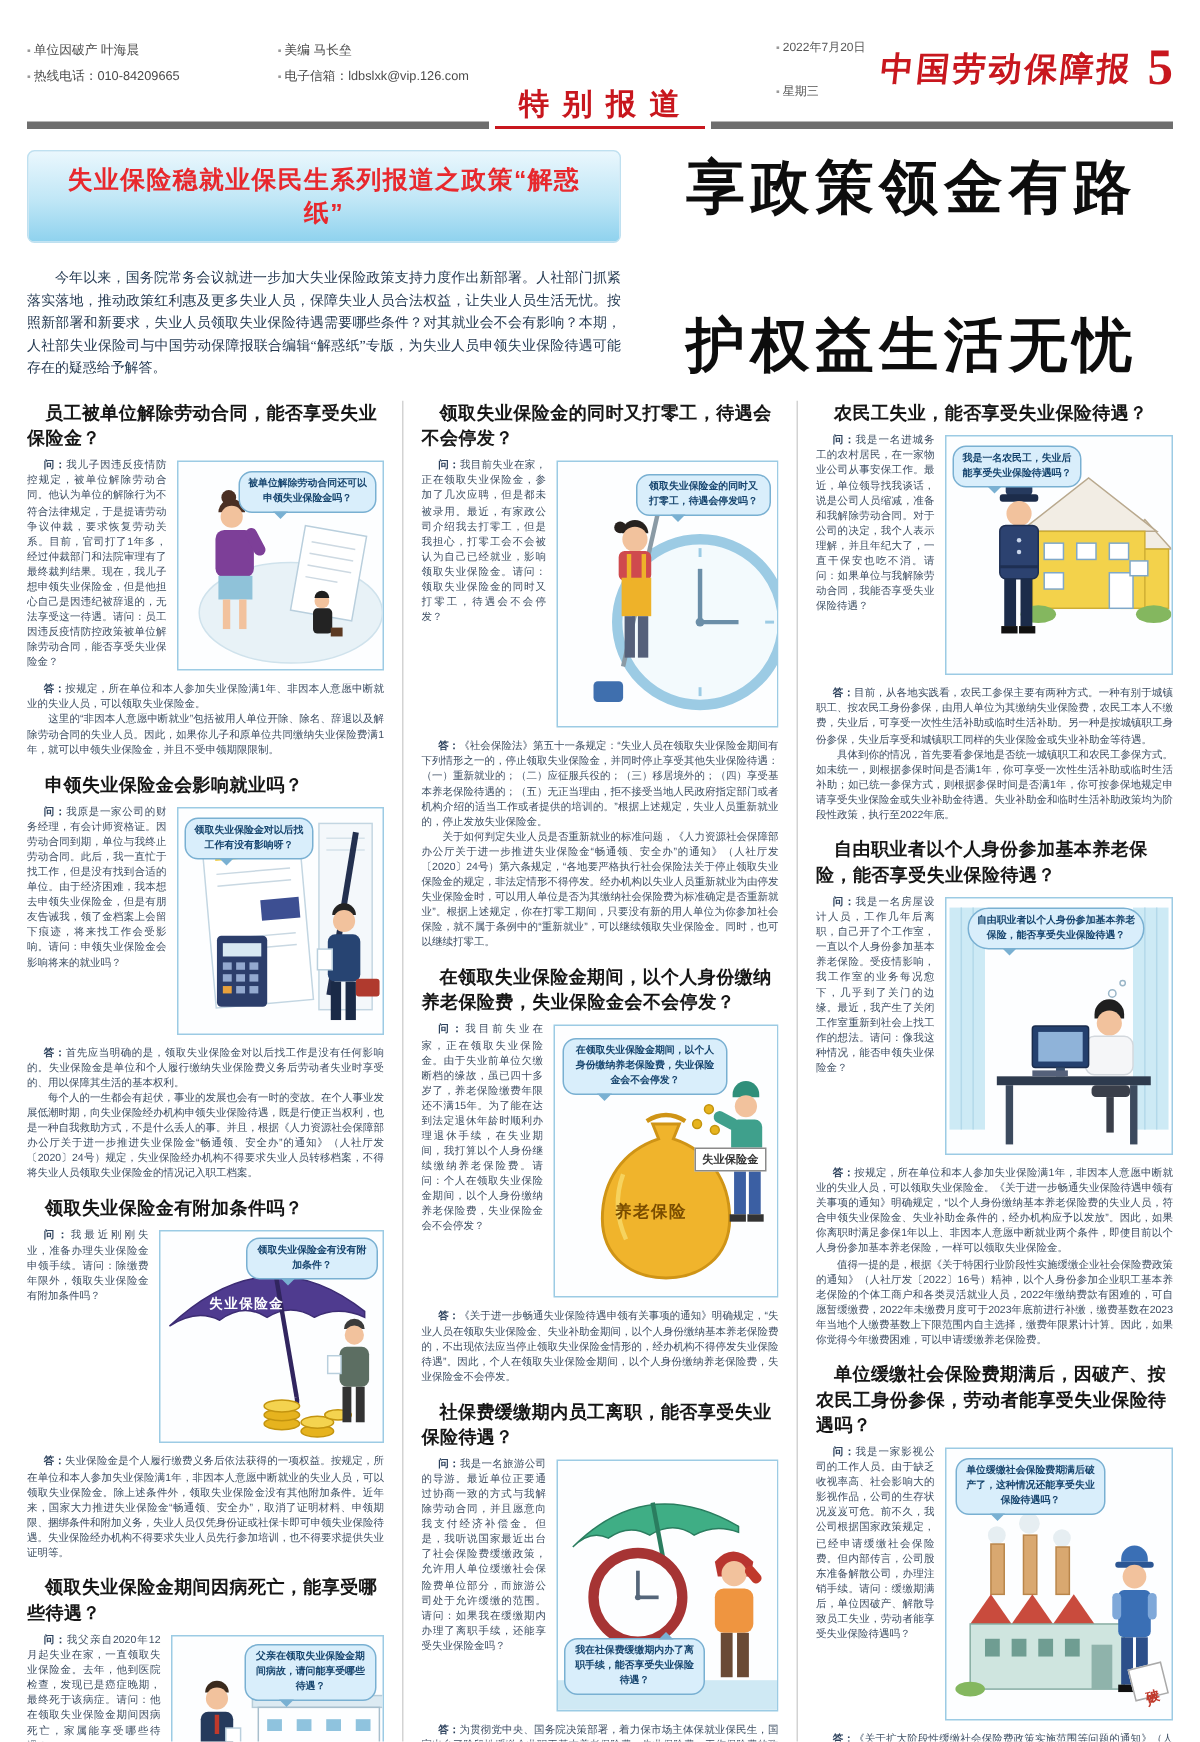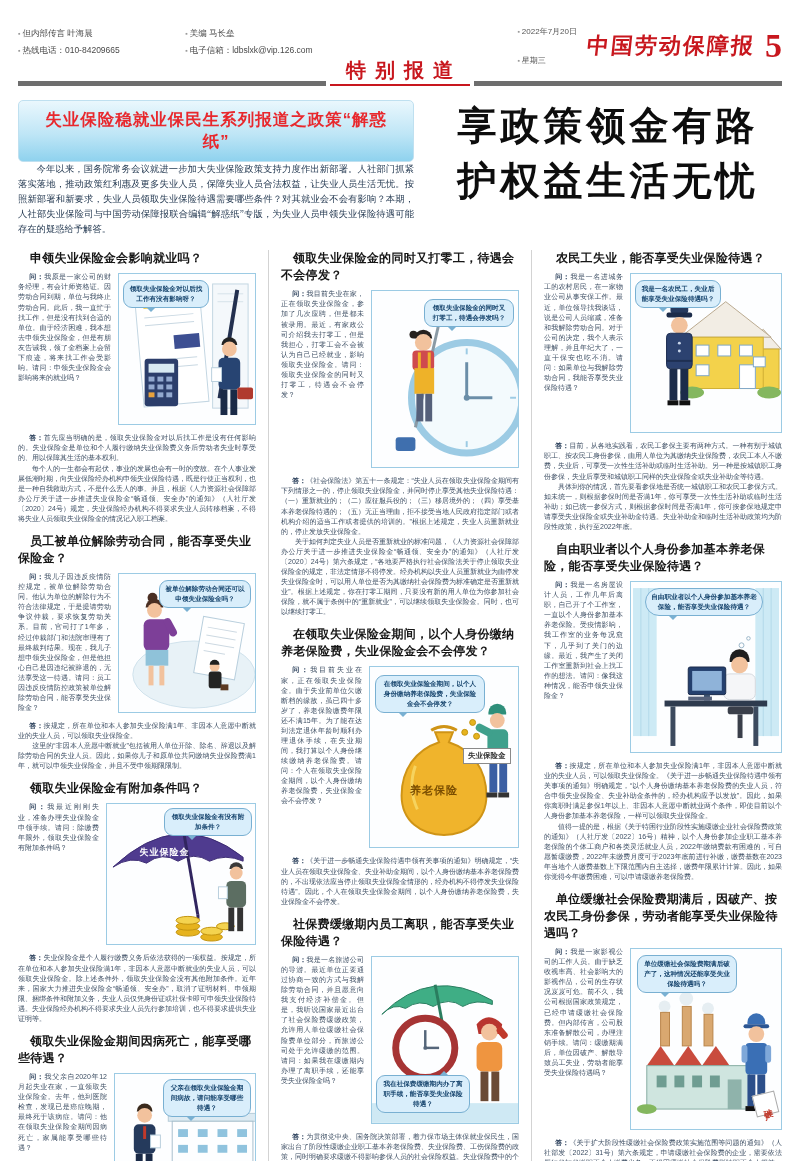--- a/index.html
+++ b/index.html
@@ -17,22 +17,22 @@
   .paper-name{color:#c8171e;font-weight:bold;font-size:22px;font-family:"Liberation Serif",serif;transform:skewX(-6deg);letter-spacing:2px;white-space:nowrap}
   .page-num{color:#c8171e;font-weight:900;font-size:34px;font-family:"Liberation Serif",serif;line-height:1}
   .rule-row{display:flex;align-items:flex-end;margin-top:2px}
   .rule{height:5px;background:#6e6e6e;flex:1}
   .section-title{color:#c8171e;font-size:20px;font-weight:800;letter-spacing:9px;line-height:1.1;padding:0 8px 3px 16px;border-bottom:2.5px solid #c8171e;margin:0 4px}
 
   
   .lead{display:flex;gap:20px;margin-top:14px}
   .lead-left{width:396px}
   .banner{background:linear-gradient(180deg,#eaf7fd 0%,#bfe6f6 55%,#8fd2ee 100%);border:1px solid #bfe0f0;border-radius:5px;text-align:center;padding:8px 18px;font-size:16.5px;font-weight:800;color:#e8282d;letter-spacing:1px}
-  .intro{margin-top:0;font-family:"Liberation Serif",serif;font-size:9.3px;line-height:1.62;color:#253a52;text-align:justify;text-indent:2em}
-  .lead-right{flex:1;display:flex;flex-direction:column;justify-content:flex-start;align-items:center;gap:10px;padding-top:4px}
+  .intro{margin-top:17px;font-family:"Liberation Serif",serif;font-size:9.3px;line-height:1.62;color:#253a52;text-align:justify;text-indent:2em}
+  .lead-right{flex:1;display:flex;flex-direction:column;justify-content:space-between;align-items:center;gap:10px;padding-top:4px}
   .big-headline{font-size:39px;font-weight:900;letter-spacing:4px;color:#0d0d0d;line-height:1.15;text-align:center;white-space:nowrap}
 
   
   .cols{display:flex;margin-top:13px;height:942px;overflow:hidden}
   .col{flex:1;display:flex;flex-direction:column;overflow:hidden;min-width:0}
   .col+.col{border-left:1px solid #d3d3d3;margin-left:12px;padding-left:12px}
   .article{margin-bottom:9px}
   .art-head{font-size:12px;font-weight:800;line-height:1.42;color:#161616;text-indent:1em;margin-bottom:5px;letter-spacing:.3px}
   .art-body{overflow:hidden}
   .art-body::after{content:"";display:block;clear:both}
@@ -56,21 +56,21 @@
   .ov-box{right:5%;top:45%;background:#fff;border:1px solid #8a8a8a;color:#333;font-size:7.5px;padding:2px 4px}
   .ov-card{right:3%;bottom:8%;background:#fff;border:1px solid #aaa;color:#c0392b;font-size:9px;padding:8px 4px;transform:rotate(-14deg);writing-mode:vertical-rl;letter-spacing:2px}
 </style>
 </head>
 <body>
 
 <div class="page">
 
   <div class="header">
     <div class="mh-left">
-      <div class="mh-item">但内部传言 叶海晨</div>
+      <div class="mh-item">单位因破产 叶海晨</div>
       <div class="mh-item">美编 马长垒</div>
       <div class="mh-item">热线电话：010-84209665</div>
       <div class="mh-item">电子信箱：ldbslxk@vip.126.com</div>
     </div>
     <div class="mh-right">
       <div class="mh-dates">
         <div>2022年7月20日</div>
         <div>星期三</div>
       </div>
       <div class="paper-name">中国劳动保障报</div>
@@ -90,20 +90,54 @@
     </div>
     <div class="lead-right">
       <div class="big-headline">享政策领金有路</div>
       <div class="big-headline">护权益生活无忧</div>
     </div>
   </div>
 
   <div class="cols">
 
     <div class="col">
+
+      <article class="article">
+        <h2 class="art-head">员工被单位解除劳动合同，能否享受失业保险金？</h2>
+        <div class="art-body">
+          <figure class="illus" style="width:138px;height:140px">
+            <div class="bubble" style="right:4px;top:6px;width:92px">被单位解除劳动合同还可以申领失业保险金吗？</div>
+            <svg viewBox="0 0 138 140">
+              <ellipse cx="76" cy="102" rx="62" ry="34" fill="#e8f2f7" stroke="#cfe2ec"></ellipse>
+              <circle cx="34" cy="24" r="5" fill="#4a2f23"></circle>
+                <path d="M27,34 a9,9 0 0 1 18,0 z" fill="#4a2f23"></path>
+                <circle cx="36" cy="37" r="7.5" fill="#f2c29d"></circle>
+              <rect x="25" y="46" width="26" height="32" rx="6" fill="#7d3f98"></rect>
+                <rect x="48" y="44" width="8" height="20" rx="4" fill="#7d3f98" transform="rotate(-28 52 54)"></rect>
+              <rect x="27" y="77" width="23" height="16" fill="#8fc2d9"></rect>
+                <rect x="30" y="93" width="5" height="20" fill="#f2c29d"></rect>
+                <rect x="41" y="93" width="5" height="20" fill="#f2c29d"></rect>
+              <g transform="rotate(10 100 78)">
+                  <rect x="80" y="46" width="42" height="58" fill="#fff" stroke="#b9cfdd"></rect>
+                  <line x1="86" y1="56" x2="116" y2="56" stroke="#cdd9e2"></line>
+                  <line x1="86" y1="64" x2="116" y2="64" stroke="#cdd9e2"></line>
+                  <line x1="86" y1="72" x2="116" y2="72" stroke="#cdd9e2"></line>
+                  <line x1="86" y1="80" x2="108" y2="80" stroke="#cdd9e2"></line>
+                </g>
+              <circle cx="97" cy="94" r="5" fill="#f2c29d"></circle>
+                <path d="M92,92 a5,5 0 0 1 10,0 z" fill="#1f1f1f"></path>
+                <rect x="91" y="99" width="13" height="17" rx="3" fill="#232323"></rect>
+                <rect x="103" y="112" width="8" height="6" fill="#5c3a22"></rect>
+            </svg>
+          </figure>
+          <p class="q"><b class="ql">问：</b><span class="qtext">我儿子因违反疫情防控规定，被单位解除劳动合同。他认为单位的解除行为不符合法律规定，于是提请劳动争议仲裁，要求恢复劳动关系。目前，官司打了1年多，经过仲裁部门和法院审理有了最终裁判结果。现在，我儿子想申领失业保险金，但是他担心自己是因违纪被辞退的，无法享受这一待遇。请问：员工因违反疫情防控政策被单位解除劳动合同，能否享受失业保险金？</span></p>
+        </div>
+        <p class="a"><b class="al">答：</b><span class="atext">按规定，所在单位和本人参加失业保险满1年、非因本人意愿中断就业的失业人员，可以领取失业保险金。
+　　这里的“非因本人意愿中断就业”包括被用人单位开除、除名、辞退以及解除劳动合同的失业人员。因此，如果你儿子和原单位共同缴纳失业保险费满1年，就可以申领失业保险金，并且不受申领期限限制。</span></p>
+      </article>
 
       <article class="article">
         <h2 class="art-head">申领失业保险金会影响就业吗？</h2>
         <div class="art-body">
           <figure class="illus" style="width:138px;height:152px">
             <div class="bubble" style="left:4px;top:6px;width:86px">领取失业保险金对以后找工作有没有影响呀？</div>
             <svg viewBox="0 0 138 152">
               <g transform="rotate(-5 55 70)">
                   <rect x="20" y="14" width="66" height="118" fill="#fff" stroke="#c3d6e2"></rect>
                   <rect x="28" y="24" width="34" height="9" fill="#f2cf4a"></rect>
@@ -137,54 +171,20 @@
               <rect x="120" y="115" width="16" height="12" rx="2" fill="#b03a2e"></rect>
             </svg>
           </figure>
           <p class="q"><b class="ql">问：</b><span class="qtext">我原是一家公司的财务经理，有会计师资格证。因劳动合同到期，单位与我终止劳动合同。此后，我一直忙于找工作，但是没有找到合适的单位。由于经济困难，我本想去申领失业保险金，但是有朋友告诫我，领了金档案上会留下痕迹，将来找工作会受影响。请问：申领失业保险金会影响将来的就业吗？</span></p>
         </div>
         <p class="a"><b class="al">答：</b><span class="atext">首先应当明确的是，领取失业保险金对以后找工作是没有任何影响的。失业保险金是单位和个人履行缴纳失业保险费义务后劳动者失业时享受的、用以保障其生活的基本权利。
 　　每个人的一生都会有起伏，事业的发展也会有一时的变故。在个人事业发展低潮时期，向失业保险经办机构申领失业保险待遇，既是行使正当权利，也是一种自我救助方式，不是什么丢人的事。并且，根据《人力资源社会保障部办公厅关于进一步推进失业保险金“畅通领、安全办”的通知》（人社厅发〔2020〕24号）规定，失业保险经办机构不得要求失业人员转移档案，不得将失业人员领取失业保险金的情况记入职工档案。</span></p>
       </article>
 
       <article class="article">
-        <h2 class="art-head">员工被单位解除劳动合同，能否享受失业保险金？</h2>
-        <div class="art-body">
-          <figure class="illus" style="width:138px;height:140px">
-            <div class="bubble" style="right:4px;top:6px;width:92px">被单位解除劳动合同还可以申领失业保险金吗？</div>
-            <svg viewBox="0 0 138 140">
-              <ellipse cx="76" cy="102" rx="62" ry="34" fill="#e8f2f7" stroke="#cfe2ec"></ellipse>
-              <circle cx="34" cy="24" r="5" fill="#4a2f23"></circle>
-                <path d="M27,34 a9,9 0 0 1 18,0 z" fill="#4a2f23"></path>
-                <circle cx="36" cy="37" r="7.5" fill="#f2c29d"></circle>
-              <rect x="25" y="46" width="26" height="32" rx="6" fill="#7d3f98"></rect>
-                <rect x="48" y="44" width="8" height="20" rx="4" fill="#7d3f98" transform="rotate(-28 52 54)"></rect>
-              <rect x="27" y="77" width="23" height="16" fill="#8fc2d9"></rect>
-                <rect x="30" y="93" width="5" height="20" fill="#f2c29d"></rect>
-                <rect x="41" y="93" width="5" height="20" fill="#f2c29d"></rect>
-              <g transform="rotate(10 100 78)">
-                  <rect x="80" y="46" width="42" height="58" fill="#fff" stroke="#b9cfdd"></rect>
-                  <line x1="86" y1="56" x2="116" y2="56" stroke="#cdd9e2"></line>
-                  <line x1="86" y1="64" x2="116" y2="64" stroke="#cdd9e2"></line>
-                  <line x1="86" y1="72" x2="116" y2="72" stroke="#cdd9e2"></line>
-                  <line x1="86" y1="80" x2="108" y2="80" stroke="#cdd9e2"></line>
-                </g>
-              <circle cx="97" cy="94" r="5" fill="#f2c29d"></circle>
-                <path d="M92,92 a5,5 0 0 1 10,0 z" fill="#1f1f1f"></path>
-                <rect x="91" y="99" width="13" height="17" rx="3" fill="#232323"></rect>
-                <rect x="103" y="112" width="8" height="6" fill="#5c3a22"></rect>
-            </svg>
-          </figure>
-          <p class="q"><b class="ql">问：</b><span class="qtext">我儿子因违反疫情防控规定，被单位解除劳动合同。他认为单位的解除行为不符合法律规定，于是提请劳动争议仲裁，要求恢复劳动关系。目前，官司打了1年多，经过仲裁部门和法院审理有了最终裁判结果。现在，我儿子想申领失业保险金，但是他担心自己是因违纪被辞退的，无法享受这一待遇。请问：员工因违反疫情防控政策被单位解除劳动合同，能否享受失业保险金？</span></p>
-        </div>
-        <p class="a"><b class="al">答：</b><span class="atext">按规定，所在单位和本人参加失业保险满1年、非因本人意愿中断就业的失业人员，可以领取失业保险金。
-　　这里的“非因本人意愿中断就业”包括被用人单位开除、除名、辞退以及解除劳动合同的失业人员。因此，如果你儿子和原单位共同缴纳失业保险费满1年，就可以申领失业保险金，并且不受申领期限限制。</span></p>
-      </article>
-
-      <article class="article">
         <h2 class="art-head">领取失业保险金有附加条件吗？</h2>
         <div class="art-body">
           <figure class="illus" style="width:150px;height:142px">
             <div class="bubble" style="right:3px;top:4px;width:88px">领取失业保险金有没有附加条件？</div>
             <div class="ov ov-umbrella">失业保险金</div>
             <svg viewBox="0 0 150 142">
               <path d="M6,64 Q72,2 138,54 L138,58 Q120,50 104,58 Q88,48 72,58 Q56,48 40,60 Q24,52 6,64 Z" fill="#4f3b8f" stroke="#3c2c73"></path>
               <line x1="78" y1="30" x2="92" y2="112" stroke="#31255f" stroke-width="3"></line>
                 <path d="M92,112 q2,9 -8,8" stroke="#31255f" stroke-width="3" fill="none"></path>
               <ellipse cx="82" cy="130" rx="12" ry="4" fill="#e6b31e" stroke="#c3940f"></ellipse>

